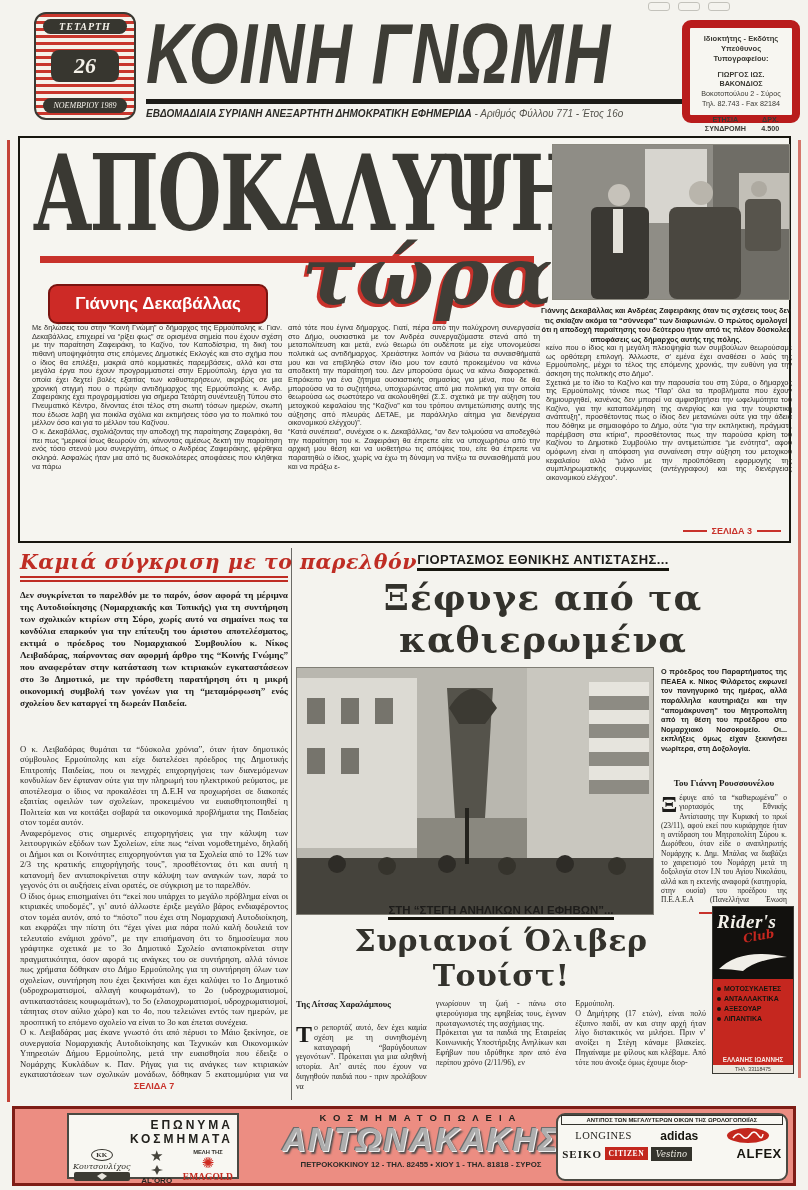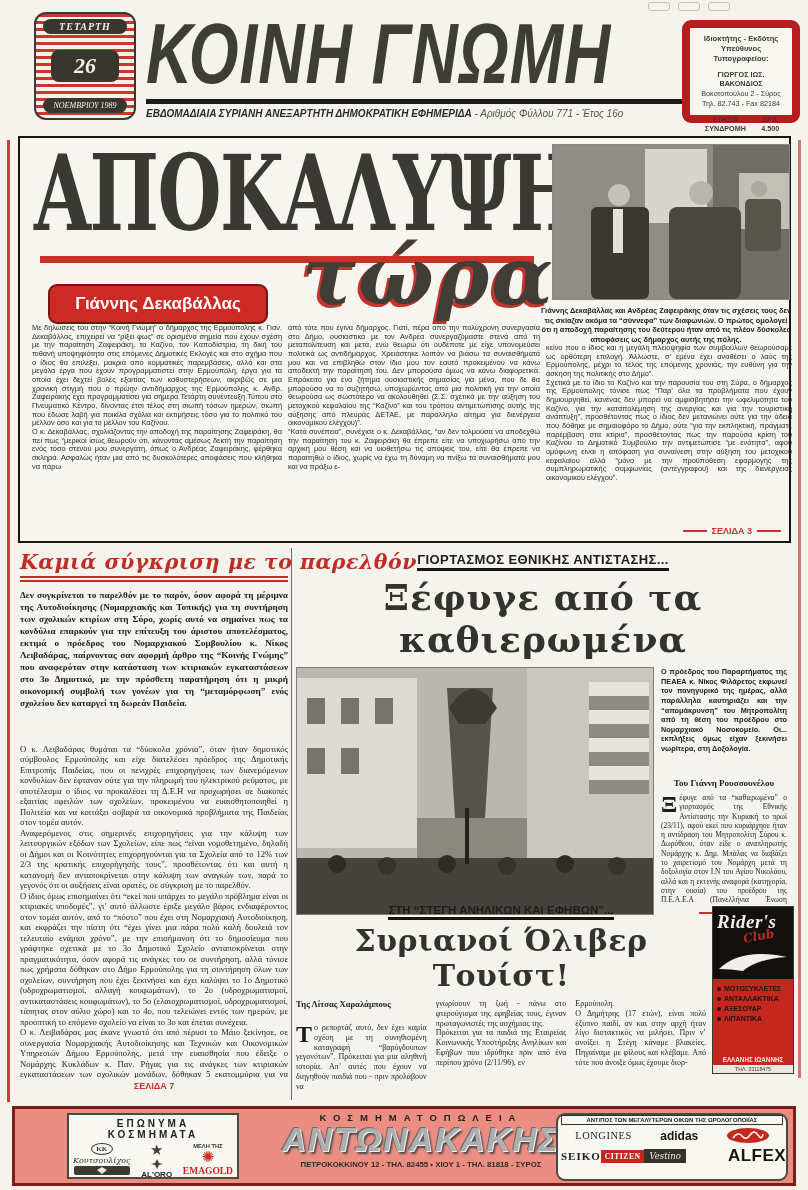--- a/index.html
+++ b/index.html
@@ -136,22 +136,22 @@
   .rid-item .dot{width:4px;height:4px;background:#17160f;border-radius:50%;flex:0 0 auto;}
   .rid-owner{text-align:center;color:#f6e9e4;font-family:"Liberation Sans",sans-serif;
              font-weight:bold;font-size:6.3px;}
   .rid-strip{margin-top:2px;background:#ece8df;color:#3a3933;text-align:center;
              font-family:"Liberation Sans",sans-serif;font-size:5.2px;padding:1px 0;}
 
   
   .banner{left:12px;top:1106px;width:784px;height:80px;background:#ec8d82;border:3px solid #7e1d16;}
   .bx{position:absolute;background:#f8f7f2;border:2px solid #4a4942;}
   .bx-left{left:52px;top:4px;width:172px;height:66px;padding:3px 4px 2px;}
-  .bxl-head{text-align:center;font-family:"Liberation Sans",sans-serif;font-weight:bold;
-            font-size:10px;letter-spacing:3px;color:#23221e;}
+  .bxl-head{text-align:right;font-family:"Liberation Sans",sans-serif;font-weight:bold;
+            font-size:12px;letter-spacing:3px;color:#23221e;}
   .bxl-row{display:flex;justify-content:space-between;align-items:flex-start;margin-top:3px;}
   .lg{display:flex;flex-direction:column;align-items:center;gap:1px;}
   .lg-mono{width:22px;height:12px;border:1.5px solid #33322c;border-radius:50%;display:flex;
            align-items:center;justify-content:center;font-family:"Liberation Serif",serif;
            font-weight:bold;font-size:7px;color:#33322c;}
   .lg-name{font-family:"DejaVu Serif",serif;font-style:italic;font-size:8px;color:#33322c;}
   .lg-bar{width:56px;height:9px;background:#3c3b33;border-radius:2px;display:flex;align-items:center;
           justify-content:center;color:#e8e6de;font-size:5px;}
   .lg-star{font-size:15px;color:#45443c;line-height:1;}
   .lg-aloro{font-family:"Liberation Sans",sans-serif;font-weight:bold;font-size:8px;color:#23221e;}
@@ -171,21 +171,21 @@
   .brands{display:flex;flex-direction:column;gap:3px;margin-top:3px;}
   .brow{display:flex;justify-content:space-around;align-items:center;}
   .b-longines{font-family:"Liberation Serif",serif;font-size:10.5px;letter-spacing:.5px;color:#23221e;}
   .b-adidas{font-family:"Liberation Sans",sans-serif;font-weight:bold;font-size:12px;color:#17160f;}
   .b-oval{width:42px;height:15px;background:#c3271e;border-radius:50%;display:flex;align-items:center;justify-content:center;}
   .b-seiko{font-family:"Liberation Serif",serif;font-weight:bold;font-size:11px;letter-spacing:1px;color:#23221e;}
   .b-citizen{background:#c3271e;color:#fff;font-family:"Liberation Serif",serif;font-weight:bold;
              font-size:7.6px;padding:2px 4px;letter-spacing:.5px;}
   .b-vestino{background:#34332c;color:#efede4;font-family:"DejaVu Serif",serif;font-style:italic;
              font-size:8.5px;padding:2px 5px;}
-  .b-alfex{font-family:"Liberation Sans",sans-serif;font-weight:bold;font-size:17px;letter-spacing:.5px;color:#17160f;margin-left:42px;}
+  .b-alfex{font-family:"Liberation Sans",sans-serif;font-weight:bold;font-size:13px;letter-spacing:.5px;color:#17160f;margin-left:42px;}
 </style>
 </head>
 <body>
 
 <div class="page">
 
   <div class="edge" style="left:7px;top:140px;height:962px;"></div>
   <div class="edge r" style="left:798px;top:140px;height:938px;"></div>
   <div class="abs pmarks">
       <i></i>

